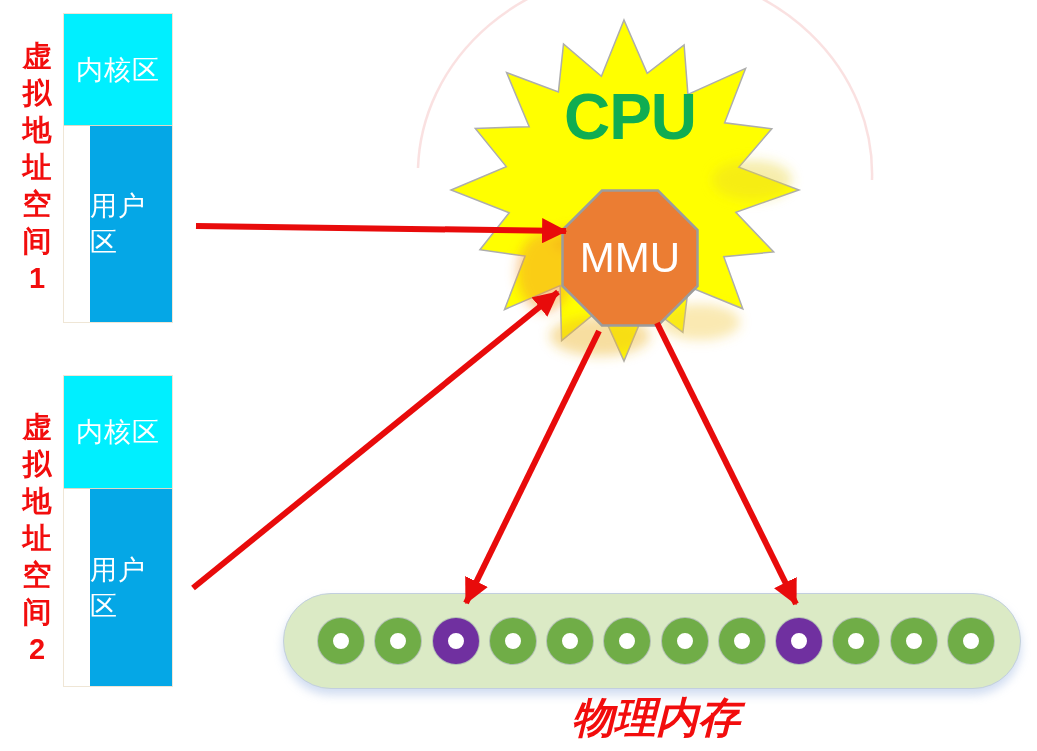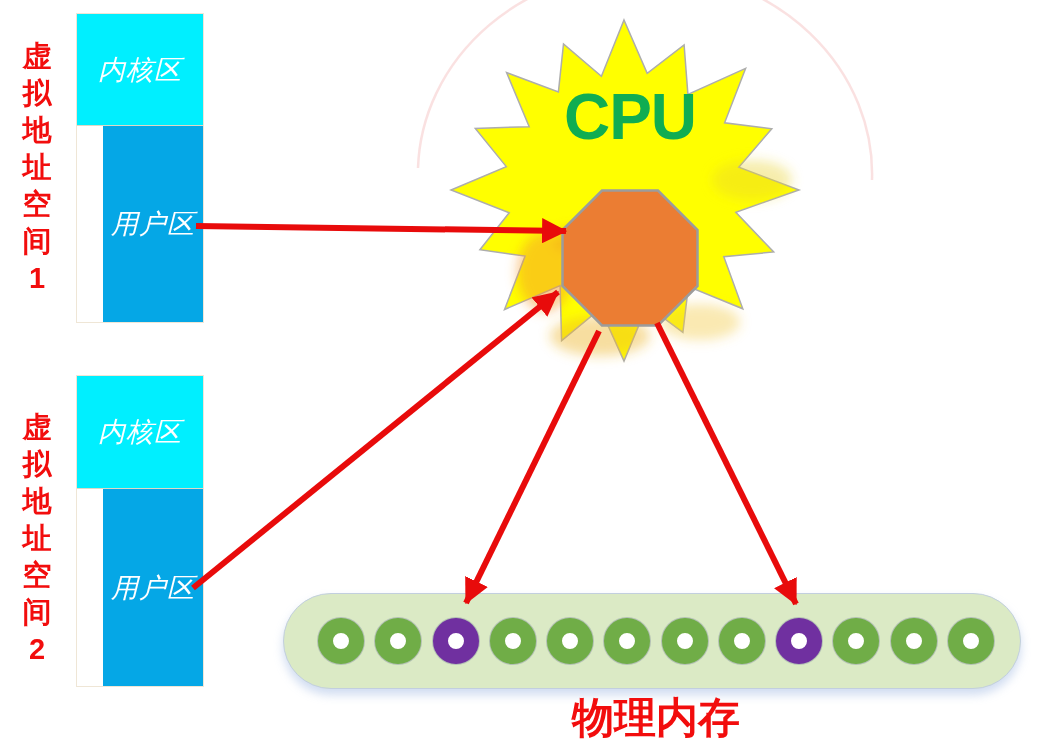--- a/index.html
+++ b/index.html
@@ -29,25 +29,24 @@
     line-height: 37px;
     white-space: pre-line;
     z-index: 3;
   }
   #vlabel1 { top: 38px; }
   #vlabel2 { top: 409px; }
 
   
   .vas-block {
     position: absolute;
-    left: 76px;
-    width: 128px;
+    left: 63px;
+    width: 110px;
     border: 1px solid #efe6d6;
     z-index: 1;
-    font-style: italic;
   }
   #vas1 { top: 13px;  height: 310px; }
   #vas2 { top: 375px; height: 312px; }
   .zone {
     display: flex;
     align-items: center;
     justify-content: center;
     color: #ffffff;
     font-size: 27px;
     letter-spacing: 1px;
@@ -116,20 +115,21 @@
   .pm-label {
     position: absolute;
     left: 556px;
     top: 690px;
     width: 200px;
     text-align: center;
     font-size: 42px;
     font-weight: bold;
     color: var(--label_red);
     z-index: 3;
+    font-style: italic;
   }
 
   
   #overlay {
     position: absolute;
     left: 0;
     top: 0;
     z-index: 2;
     pointer-events: none;
   }
@@ -216,15 +216,16 @@
 
     <polygon class="octagon" points="697.5,286 658,325.5 602,325.5 562.5,286 562.5,230 602,190.5 658,190.5 697.5,230"></polygon>
 
     <line class="arrow" x1="196" y1="226" x2="566" y2="231" marker-end="url(#ah)"></line>
     <line class="arrow" x1="193" y1="588" x2="558" y2="292" marker-end="url(#ah)"></line>
     <line class="arrow" x1="599" y1="331" x2="466" y2="603" marker-end="url(#ah)"></line>
     <line class="arrow" x1="657" y1="323" x2="796" y2="604" marker-end="url(#ah)"></line>
   </svg>
 
   <div class="cpu-label">CPU</div>
+  <div class="mmu-label">MMU</div>
   <div class="pm-label">物理内存</div>
 
 </div>
 
 </body></html>

